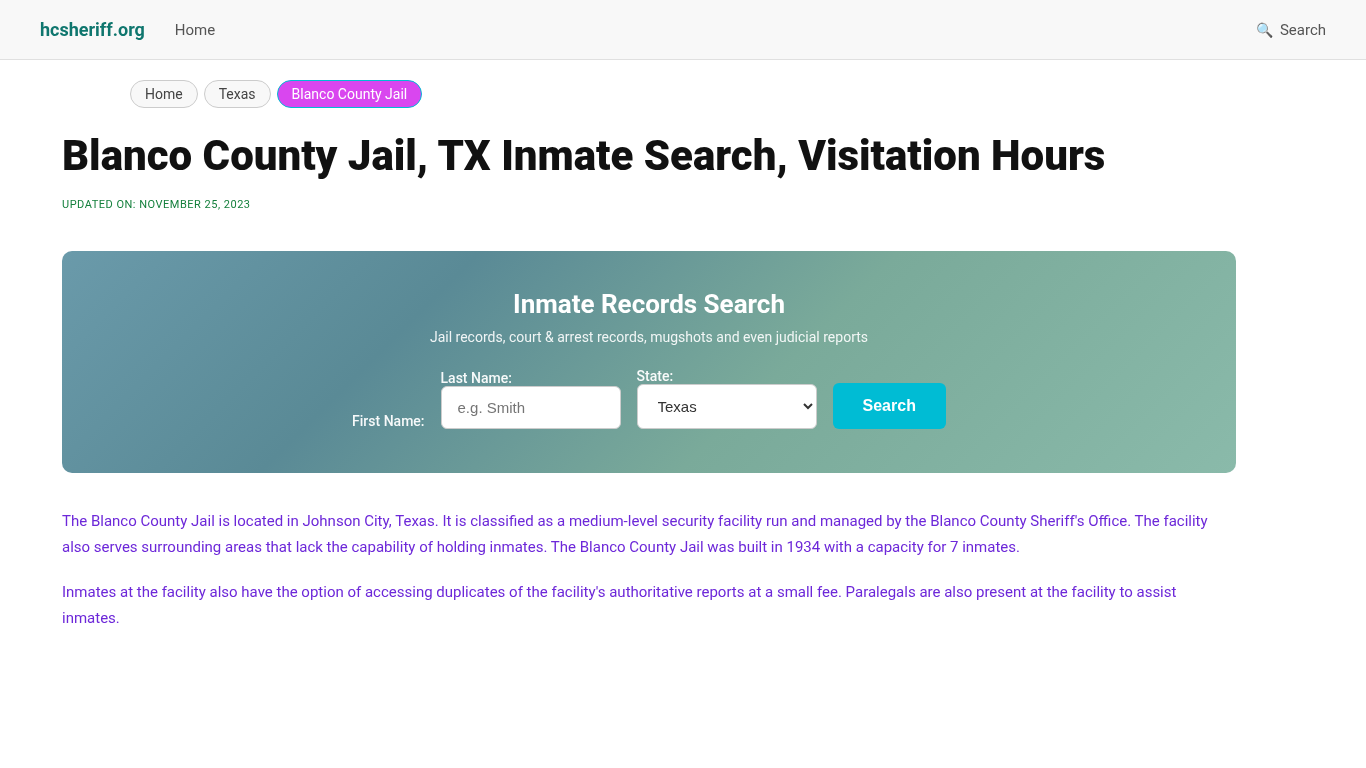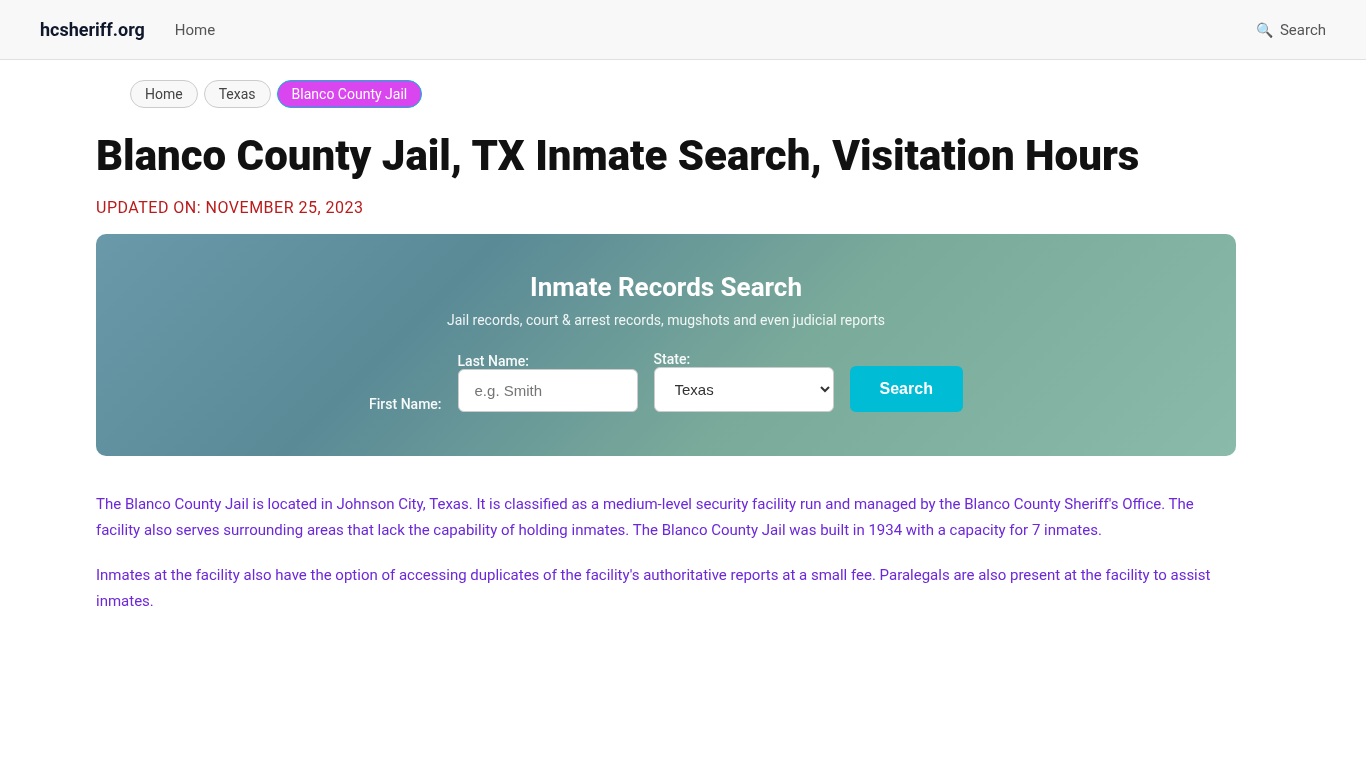--- a/index.html
+++ b/index.html
@@ -28,21 +28,21 @@
 
     .header-left {
       display: flex;
       align-items: center;
       gap: 30px;
     }
 
     .site-logo {
       font-size: 18px;
       font-weight: 700;
-      color: #0f172a;
+      color: #0f766e;
       text-decoration: none;
     }
 
     .nav-home {
       font-size: 15px;
       color: #555;
       text-decoration: none;
       cursor: pointer;
     }
 
@@ -78,36 +78,36 @@
     }
 
     .breadcrumb-item.active {
       background: #d946ef;
       border-color: #00bcd4;
       color: #fff;
     }
 
     
     .main-content {
-      padding: 10px 130px 40px 96px;
+      padding: 10px 130px 40px 62px;
     }
 
     .page-title {
       font-size: 42px;
       font-weight: 900;
       color: #111;
       line-height: 1.15;
       margin-bottom: 18px;
     }
 
     .updated-date {
-      font-size: 16px;
-      color: #b91c1c;
+      font-size: 11px;
+      color: #15803d;
       letter-spacing: 0.5px;
-      margin-bottom: 17px;
+      margin-bottom: 40px;
       text-transform: uppercase;
     }
 
     
     .search-card {
       background: linear-gradient(135deg, #6a9aaa 0%, #5a8a96 30%, #7aaa9a 60%, #8abaaa 100%);
       border-radius: 10px;
       padding: 38px 60px 44px 60px;
       margin-bottom: 36px;
       text-align: center;

